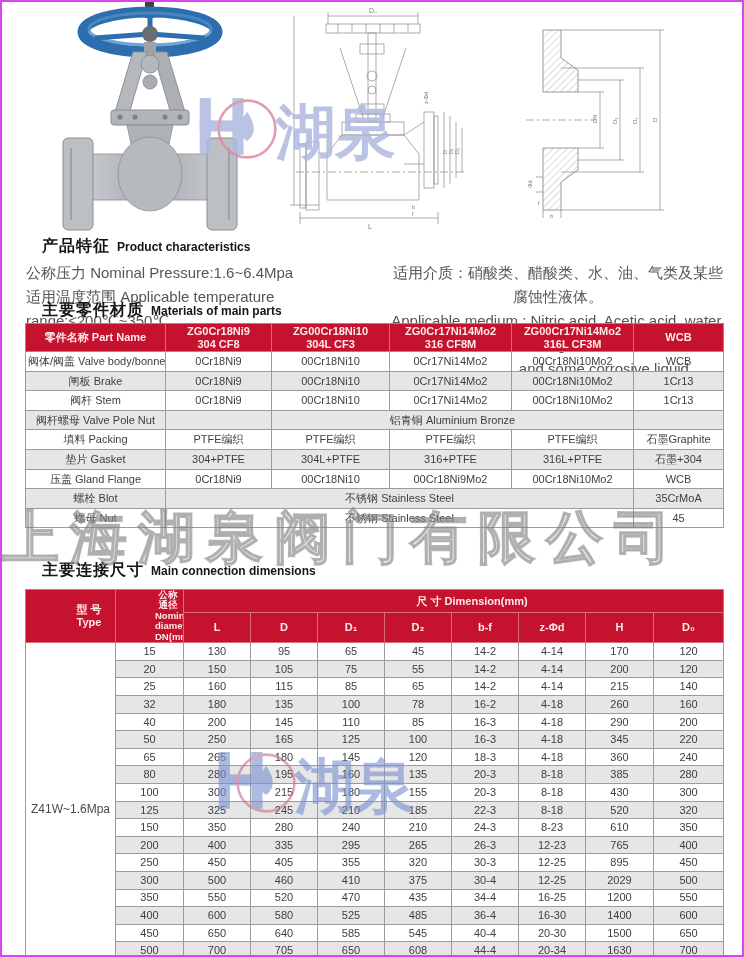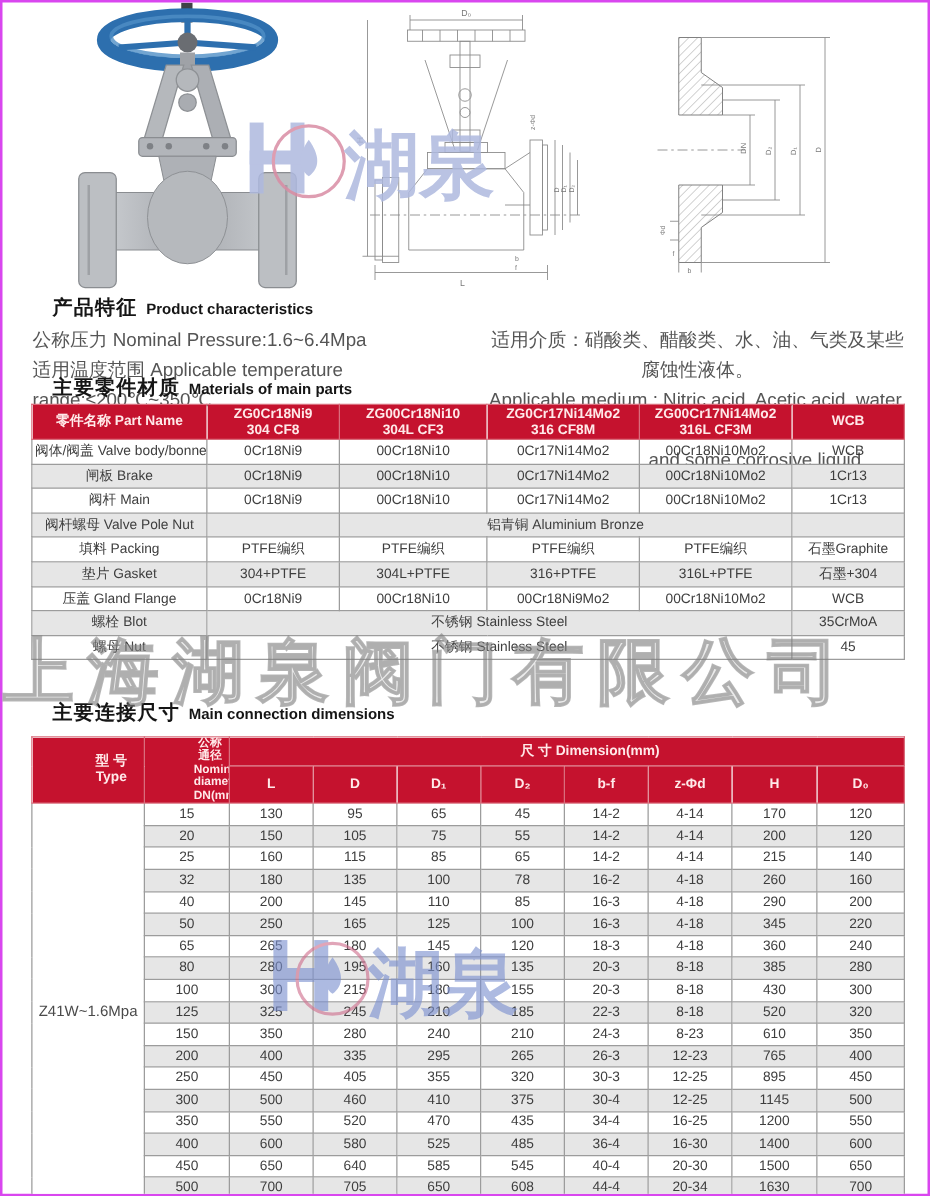--- a/index.html
+++ b/index.html
@@ -254,21 +254,21 @@
         </tr>
         <tr class="shade">
           <td>闸板 Brake</td>
           <td>0Cr18Ni9</td>
           <td>00Cr18Ni10</td>
           <td>0Cr17Ni14Mo2</td>
           <td>00Cr18Ni10Mo2</td>
           <td>1Cr13</td>
         </tr>
         <tr>
-          <td>阀杆 Main</td>
+          <td>阀杆 Stem</td>
           <td>0Cr18Ni9</td>
           <td>00Cr18Ni10</td>
           <td>0Cr17Ni14Mo2</td>
           <td>00Cr18Ni10Mo2</td>
           <td>1Cr13</td>
         </tr>
         <tr class="shade">
           <td>阀杆螺母 Valve Pole Nut</td>
           <td></td>
           <td colspan="3">铝青铜 Aluminium Bronze</td>
@@ -492,21 +492,21 @@
           <td>450</td>
         </tr>
         <tr class="shade">
           <td>300</td>
           <td>500</td>
           <td>460</td>
           <td>410</td>
           <td>375</td>
           <td>30-4</td>
           <td>12-25</td>
-          <td>1145</td>
+          <td>2029</td>
           <td>500</td>
         </tr>
         <tr>
           <td>350</td>
           <td>550</td>
           <td>520</td>
           <td>470</td>
           <td>435</td>
           <td>34-4</td>
           <td>16-25</td>

